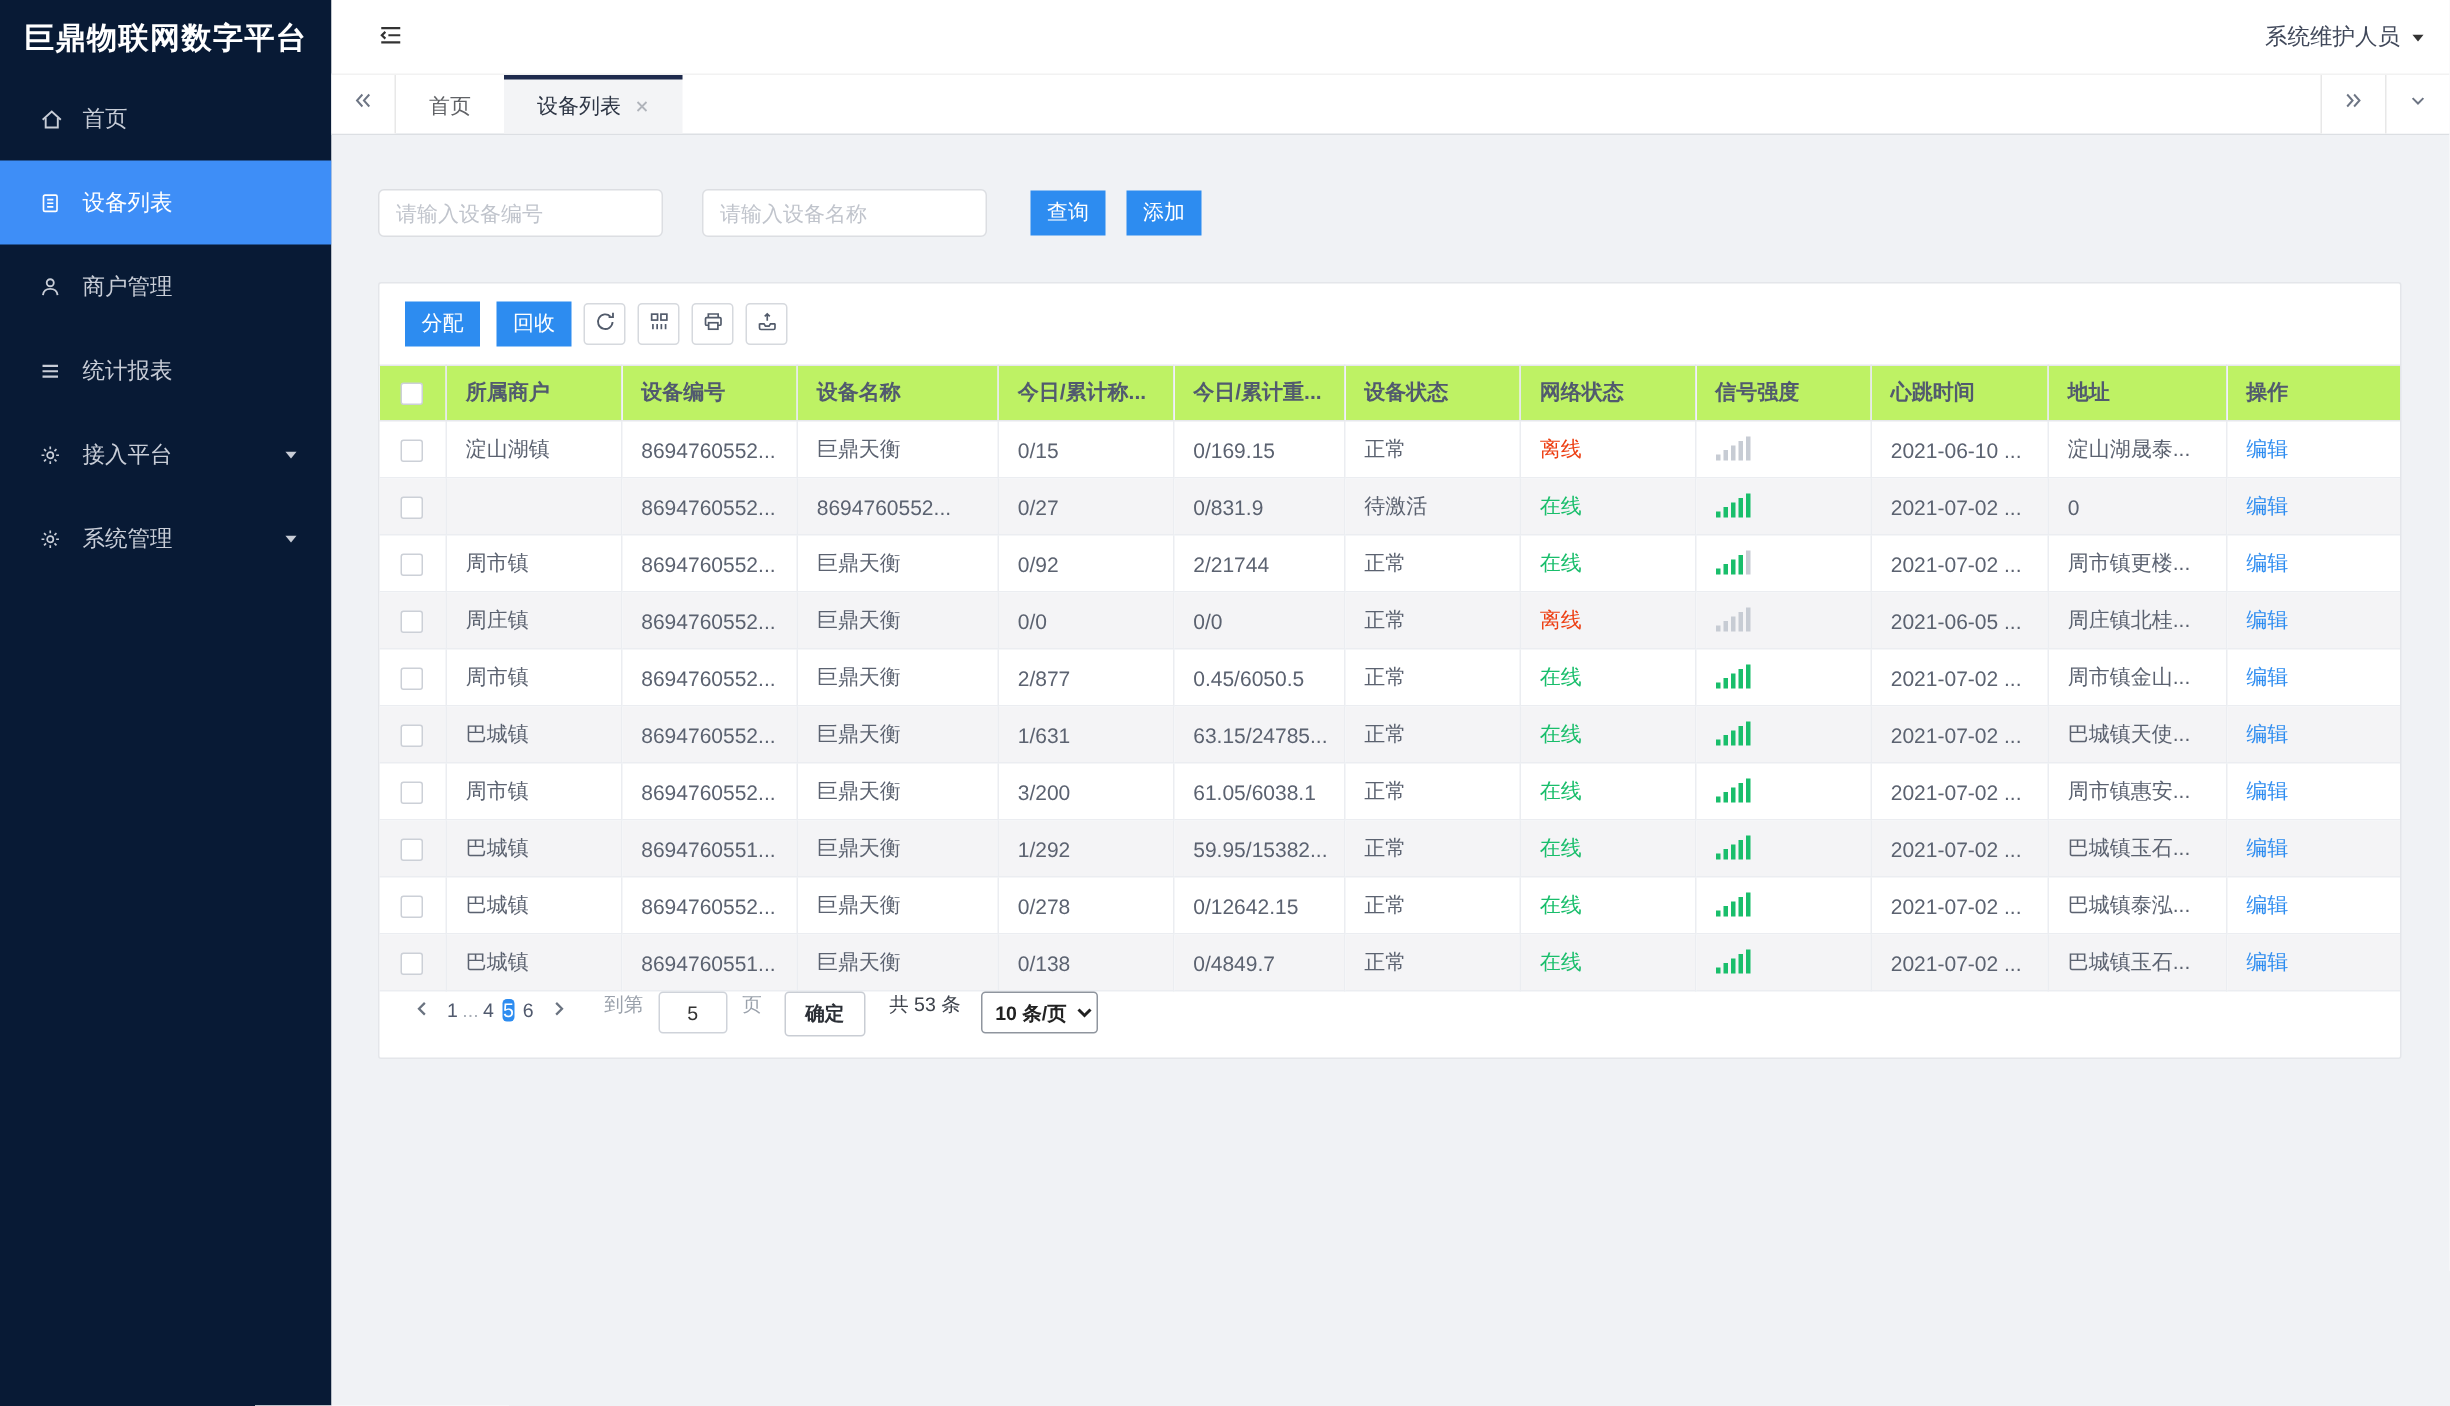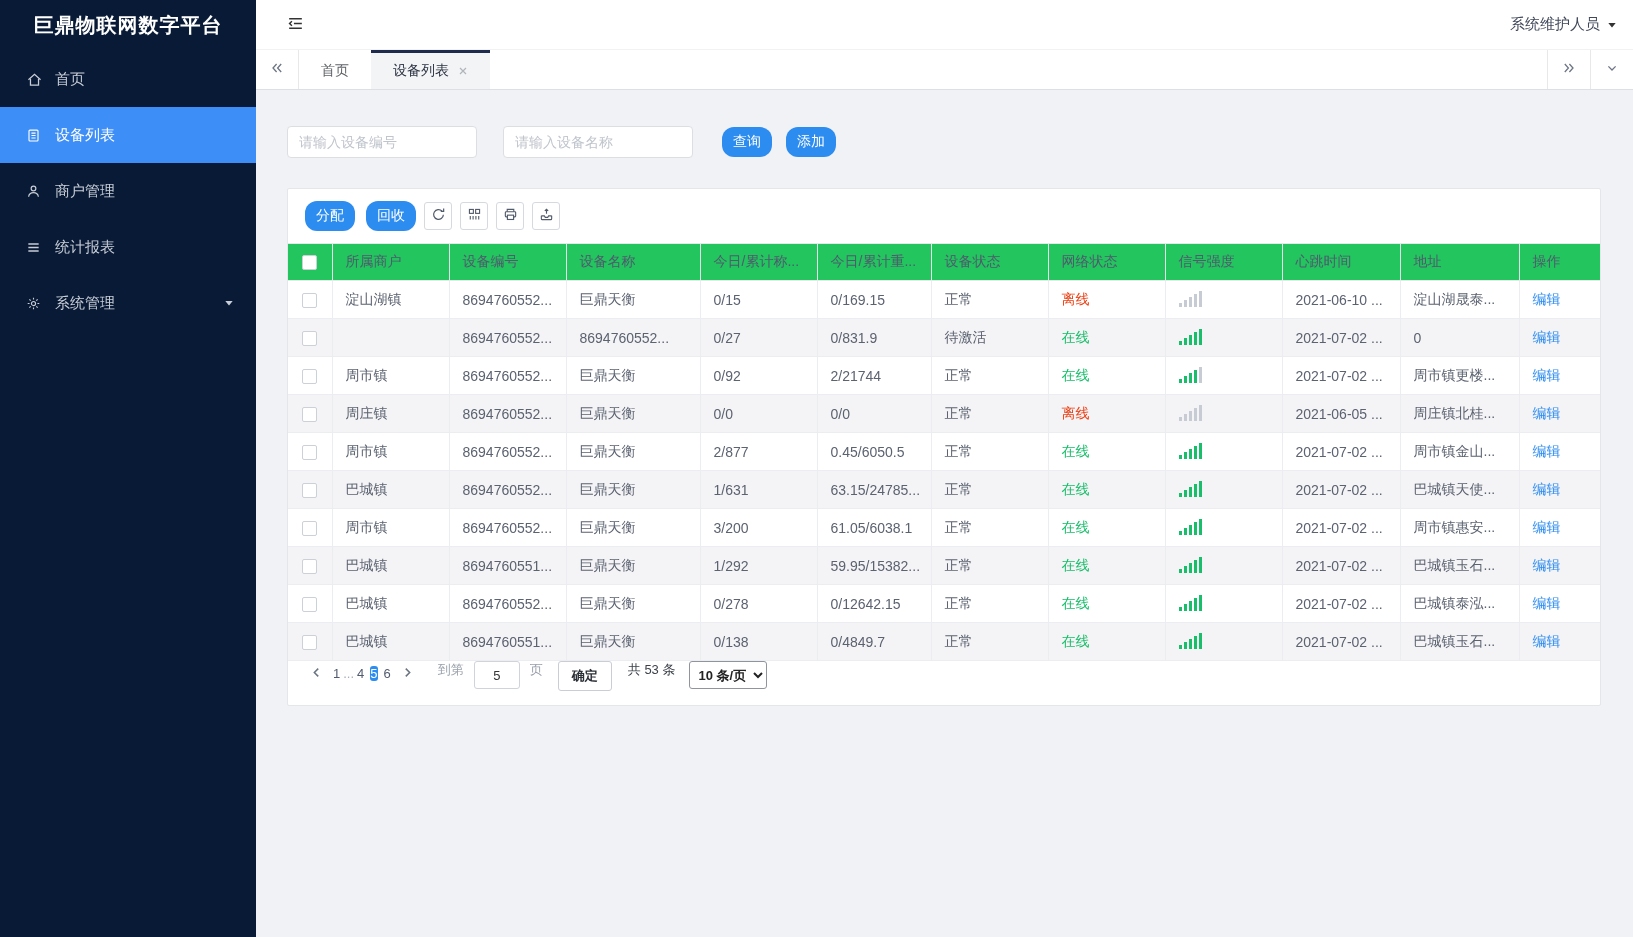--- a/index.html
+++ b/index.html
@@ -5,21 +5,21 @@
   * { box-sizing: border-box; margin: 0; padding: 0; }
   html,body { width:1633px; height:937px; }
   body {
     font-family: "Liberation Sans", "DejaVu Sans", sans-serif;
     display: flex;
     background: #fff;
     overflow: hidden;
     color: #515a6e;
   }
   
-  .sidebar { width:256px; flex-shrink:0; background:#081a35; height:100%; }
+  .sidebar { width:221px; flex-shrink:0; background:#081a35; height:100%; }
   .logo { height:51px; display:flex; align-items:center; justify-content:center;
           color:#fff; font-size:20px; font-weight:bold; letter-spacing:1px; white-space:nowrap; }
   .menu-item { height:56px; display:flex; align-items:center; padding-left:26px;
                gap:12px; font-size:15px; color:#c8cdd7; cursor:pointer; }
   .menu-item.active { background:#3e8ef7; color:#fff; }
   .mi-icon { width:17px; height:17px; display:flex; align-items:center; }
   .mi-caret { margin-left:auto; margin-right:22px; display:flex; align-items:center; }
   
   .main { flex:1; display:flex; flex-direction:column; min-width:0; }
   .topbar { height:50px; background:#fff; display:flex; align-items:center;
@@ -40,35 +40,35 @@
   .tab.active { background:#f3f4f6; border-top:3px solid #1f2b4d; color:#2d3544; }
   .tab-close { color:#b0b4bb; display:flex; }
   .tab-spacer { flex:1; }
   
   .content { flex:1; background:#f0f2f5; padding:36px 32px 0 31px; overflow:hidden; }
   .search-row { display:flex; align-items:center; }
   .search-input { width:190px; height:32px; border:1px solid #dcdee2; border-radius:4px;
                   padding:0 11px; font-size:14px; color:#515a6e; background:#fff; outline:none; }
   .search-input::placeholder { color:#c0c4cc; }
   .search-input + .search-input { margin-left:26px; }
-  .btn-primary { background:#2d8cf0; color:#fff; border:none; border-radius:12px; height:30px;
+  .btn-primary { background:#2d8cf0; color:#fff; border:none; border-radius:0; height:30px;
                  padding:0 11px; font-size:14px; cursor:pointer; white-space:nowrap; }
   .btn-query { margin-left:29px; }
   .btn-add { margin-left:14px; }
   
   .card { margin-top:30px; background:#fff; border:1px solid #e4e6ea; border-radius:2px; }
   .card-toolbar { display:flex; align-items:center; padding:12px 13px 12px 17px; }
   .btn-recycle { margin-left:11px;text-align:right; }
   .icon-btn { width:28px; height:28px; border:1px solid #d6d9de; border-radius:3px; background:#fff;
               display:flex; align-items:center; justify-content:center; color:#525b6b;
               margin-left:8px; cursor:pointer; }
   .icon-btn:first-of-type { margin-left:auto; }
   
   .device-table { width:100%; border-collapse:collapse; table-layout:fixed; }
-  .device-table th { background:#22c55e; font-weight:400; color:#515a6e; text-align:left;
+  .device-table th { background:#bef264; font-weight:700; color:#515a6e; text-align:left;
                      height:37px; padding:0 13px; border:1px solid #e6e8ec; font-size:14px;
                      white-space:nowrap; overflow:hidden; }
   .device-table td { height:38px; padding:0 13px; border:1px solid #ebedf1; font-size:14px;
                      color:#5b6270; white-space:nowrap; overflow:hidden; background:#fff; }
   .device-table th:first-child, .device-table td:first-child { border-left:none; text-align:center; padding:0; }
   .device-table th:last-child, .device-table td:last-child { border-right:none; }
   .device-table tr.striped td { background:#f4f4f6; }
   .checkbox { display:inline-block; width:15px; height:15px; border:1px solid #ccd0d7;
               border-radius:2px; background:#fff; cursor:pointer; vertical-align:middle; }
   td.online { color:#19be6b; }
@@ -128,20 +128,34 @@
         </span>
         <span class="mi-label">商户管理</span>
       </div>
       <div class="menu-item">
         <span class="mi-icon">
           <svg width="15" height="15" viewBox="0 0 16 16" fill="none" stroke="currentColor" stroke-width="1.5">
             <path d="M2.5 4.2h11M2.5 8h11M2.5 11.8h11"></path>
           </svg>
         </span>
         <span class="mi-label">统计报表</span>
+      </div>
+      <div class="menu-item">
+        <span class="mi-icon">
+          <svg width="15" height="15" viewBox="0 0 16 16" fill="none" stroke="currentColor" stroke-width="1.2">
+            <circle cx="8" cy="8" r="2.2"></circle>
+            <path d="M8 1.8v2M8 12.2v2M1.8 8h2M12.2 8h2M3.6 3.6l1.4 1.4M11 11l1.4 1.4M12.4 3.6 11 5M5 11l-1.4 1.4"></path>
+          </svg>
+        </span>
+        <span class="mi-label">接入平台</span>
+        <span class="mi-caret">
+          <svg width="10" height="10" viewBox="0 0 10 10">
+            <path d="M1.3 3.1h7.4L5 7.6z" fill="currentColor"></path>
+          </svg>
+        </span>
       </div>
       <div class="menu-item">
         <span class="mi-icon">
           <svg width="15" height="15" viewBox="0 0 16 16" fill="none" stroke="currentColor" stroke-width="1.2">
             <circle cx="8" cy="8" r="2.2"></circle>
             <path d="M8 1.8v2M8 12.2v2M1.8 8h2M12.2 8h2M3.6 3.6l1.4 1.4M11 11l1.4 1.4M12.4 3.6 11 5M5 11l-1.4 1.4"></path>
           </svg>
         </span>
         <span class="mi-label">系统管理</span>
         <span class="mi-caret">

